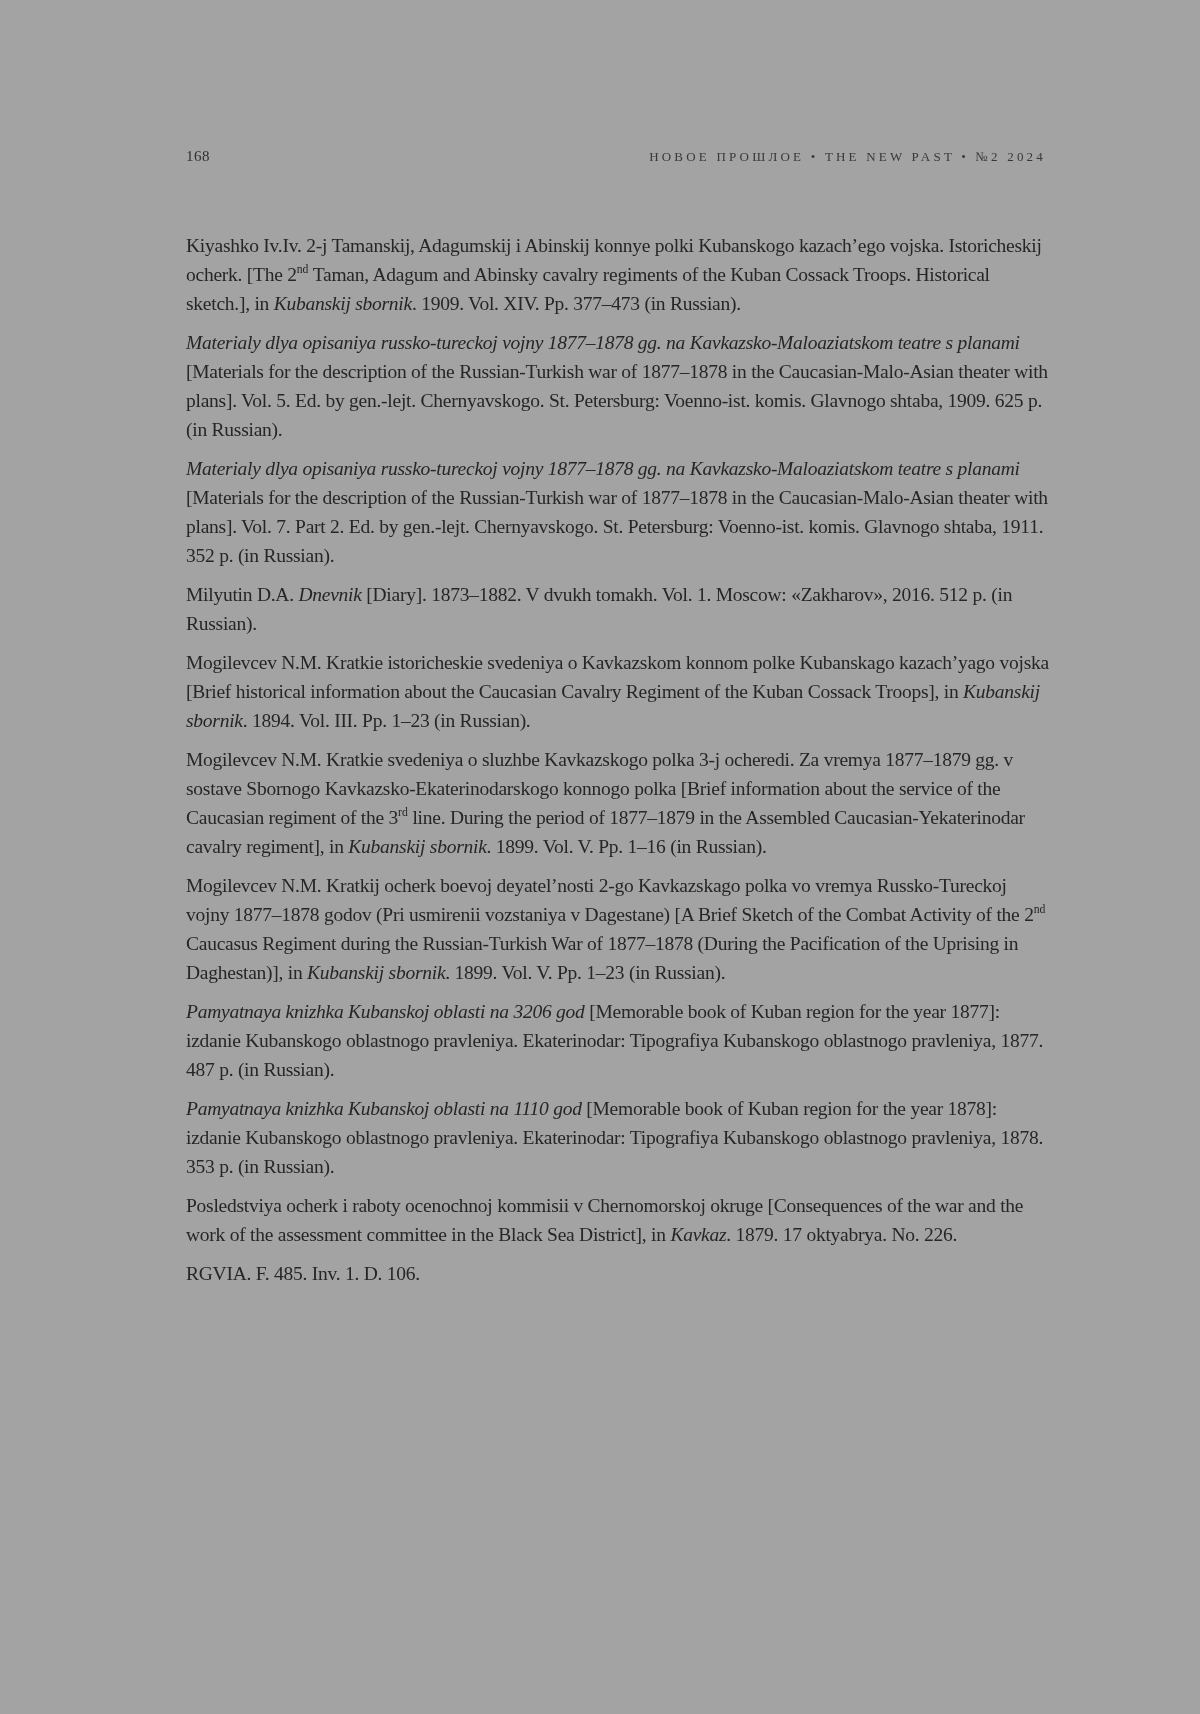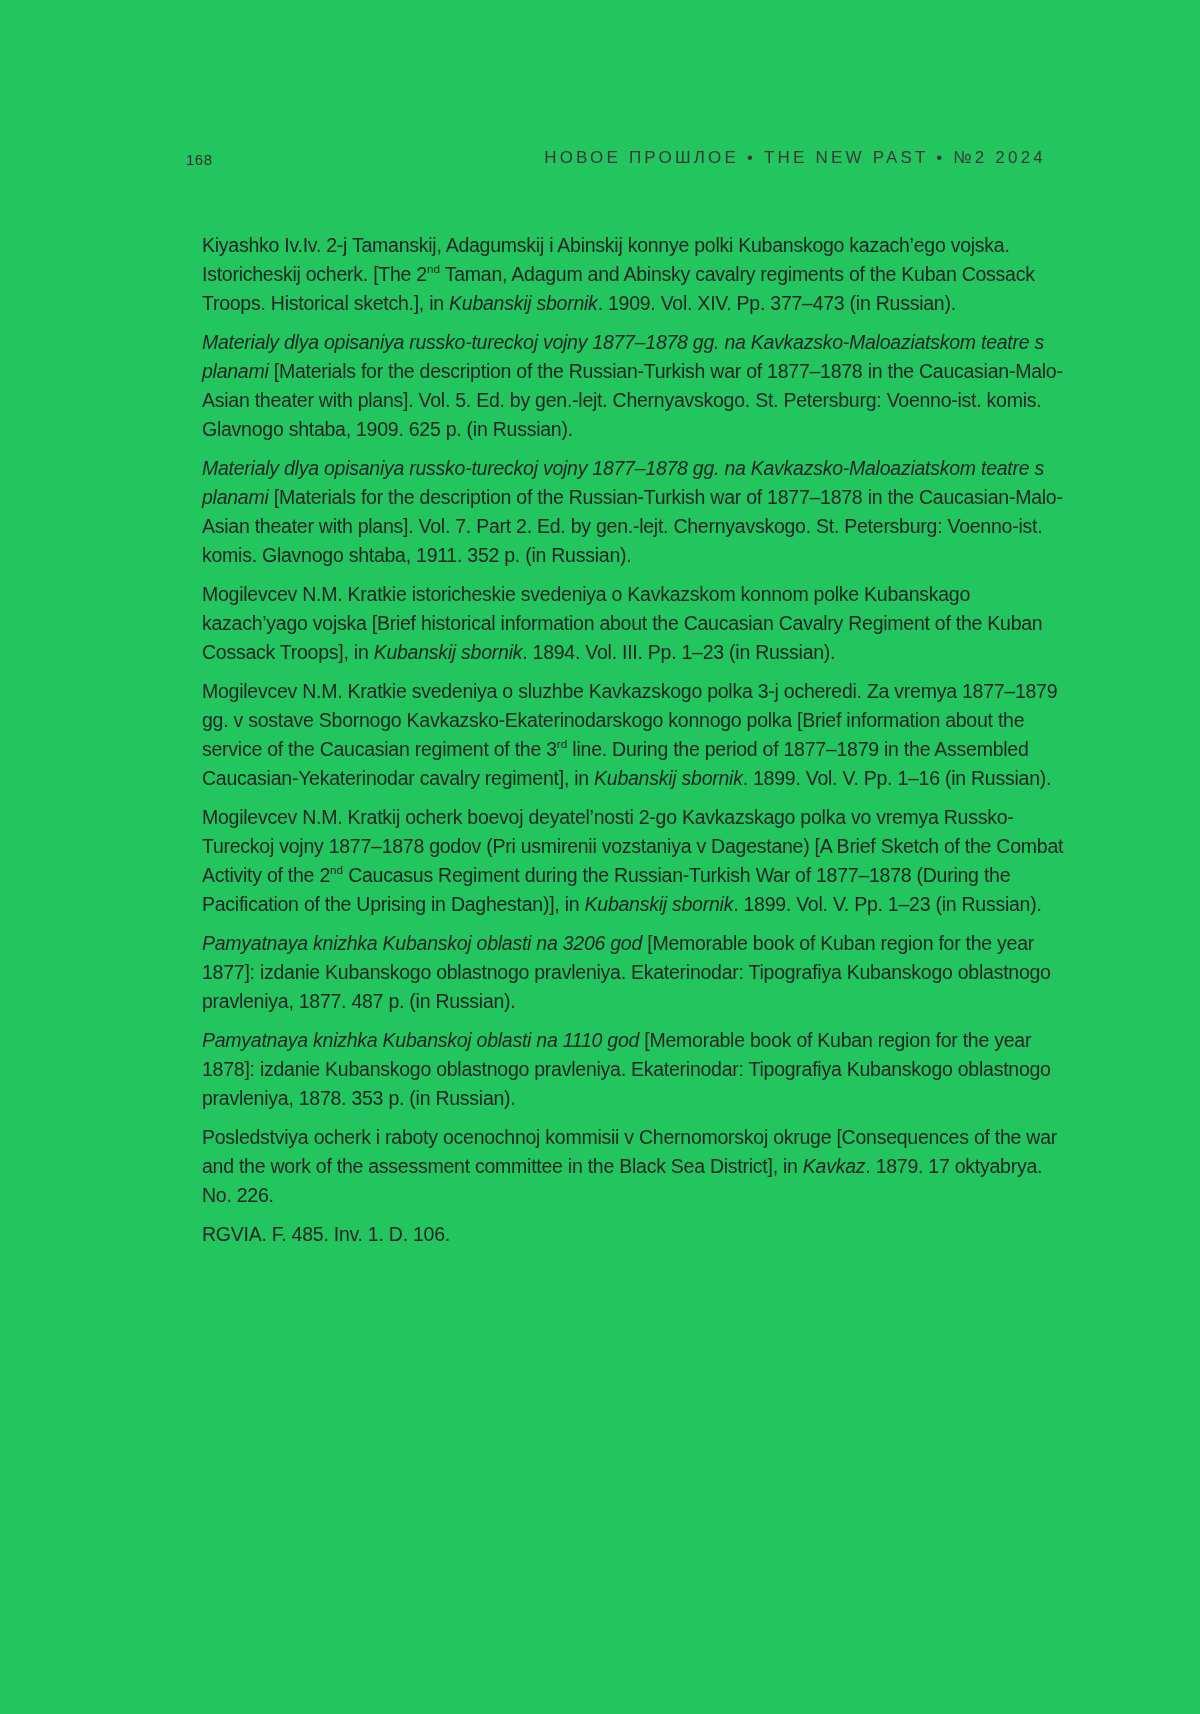--- a/index.html
+++ b/index.html
@@ -4,51 +4,50 @@
 <style>
   html, body {
     margin: 0;
     padding: 0;
     background: #ffffff;
   }
   .page {
     position: relative;
     width: 1200px;
     height: 1714px;
-    background: #22c55e;
-    font-family: Liberation Sans, sans-serif;
+    background: #a3a3a3;
+    font-family: Liberation Serif, serif;
     color: #262626;
     overflow: hidden;
   }
   .header-row {
     position: absolute;
     left: 186px;
     top: 148px;
     width: 860px;
     display: flex;
     justify-content: space-between;
     align-items: flex-end;
   }
   .page-number {
     font-size: 15px;
     color: #2f2f2f;
     letter-spacing: 0.5px;
   }
   .running-title {
-    font-size: 17px;
+    font-size: 13px;
     color: #383838;
     letter-spacing: 3.2px;
     white-space: nowrap;
   }
   .references {
     position: absolute;
     left: 186px;
     top: 231px;
     width: 866px;
-    margin-left: 16px;
   }
   p.ref {
     margin: 0 0 10px 0;
     font-size: 19.5px;
     line-height: 29px;
     letter-spacing: -0.25px;
     color: #262626;
     text-align: left;
   }
   p.ref .it {
@@ -69,20 +68,21 @@
 <div class="page">
   <div class="header-row">
     <span class="page-number">168</span>
     <span class="running-title">НОВОЕ ПРОШЛОЕ • THE NEW PAST • №2 2024</span>
   </div>
 
   <div class="references">
       <p class="ref"><span>Kiyashko Iv.Iv. 2-j Tamanskij, Adagumskij i Abinskij konnye polki Kubanskogo kazach’ego vojska. Istoricheskij ocherk. [The 2</span><sup>nd</sup><span> Taman, Adagum and Abinsky cavalry regiments of the Kuban Cossack Troops. Historical sketch.], in </span><span class="it">Kubanskij sbornik</span><span>. 1909. Vol. XIV. Pp. 377–473 (in Russian).</span></p>
       <p class="ref"><span class="it">Materialy dlya opisaniya russko-tureckoj vojny 1877–1878 gg. na Kavkazsko-Maloaziatskom teatre s planami</span><span> [Materials for the description of the Russian-Turkish war of 1877–1878 in the Caucasian-Malo-Asian theater with plans]. Vol. 5. Ed. by gen.-lejt. Chernyavskogo. St. Petersburg: Voenno-ist. komis. Glavnogo shtaba, 1909. 625 p. (in Russian).</span></p>
       <p class="ref"><span class="it">Materialy dlya opisaniya russko-tureckoj vojny 1877–1878 gg. na Kavkazsko-Maloaziatskom teatre s planami</span><span> [Materials for the description of the Russian-Turkish war of 1877–1878 in the Caucasian-Malo-Asian theater with plans]. Vol. 7. Part 2. Ed. by gen.-lejt. Chernyavskogo. St. Petersburg: Voenno-ist. komis. Glavnogo shtaba, 1911. 352 p. (in Russian).</span></p>
+      <p class="ref"><span>Milyutin D.A. </span><span class="it">Dnevnik</span><span> [Diary]. 1873–1882. V dvukh tomakh. Vol. 1. Moscow: «Zakharov», 2016. 512 p. (in Russian).</span></p>
       <p class="ref"><span>Mogilevcev N.M. Kratkie istoricheskie svedeniya o Kavkazskom konnom polke Kubanskago kazach’yago vojska [Brief historical information about the Caucasian Cavalry Regiment of the Kuban Cossack Troops], in </span><span class="it">Kubanskij sbornik</span><span>. 1894. Vol. III. Pp. 1–23 (in Russian).</span></p>
       <p class="ref"><span>Mogilevcev N.M. Kratkie svedeniya o sluzhbe Kavkazskogo polka 3-j ocheredi. Za vremya 1877–1879 gg. v sostave Sbornogo Kavkazsko-Ekaterinodarskogo konnogo polka [Brief information about the service of the Caucasian regiment of the 3</span><sup>rd</sup><span> line. During the period of 1877–1879 in the Assembled Caucasian-Yekaterinodar cavalry regiment], in </span><span class="it">Kubanskij sbornik</span><span>. 1899. Vol. V. Pp. 1–16 (in Russian).</span></p>
       <p class="ref"><span>Mogilevcev N.M. Kratkij ocherk boevoj deyatel’nosti 2-go Kavkazskago polka vo vremya Russko-Tureckoj vojny 1877–1878 godov (Pri usmirenii vozstaniya v Dagestane) [A Brief Sketch of the Combat Activity of the 2</span><sup>nd</sup><span> Caucasus Regiment during the Russian-Turkish War of 1877–1878 (During the Pacification of the Uprising in Daghestan)], in </span><span class="it">Kubanskij sbornik</span><span>. 1899. Vol. V. Pp. 1–23 (in Russian).</span></p>
       <p class="ref"><span class="it">Pamyatnaya knizhka Kubanskoj oblasti na 3206 god</span><span> [Memorable book of Kuban region for the year 1877]: izdanie Kubanskogo oblastnogo pravleniya. Ekaterinodar: Tipografiya Kubanskogo oblastnogo pravleniya, 1877. 487 p. (in Russian).</span></p>
       <p class="ref"><span class="it">Pamyatnaya knizhka Kubanskoj oblasti na 1110 god</span><span> [Memorable book of Kuban region for the year 1878]: izdanie Kubanskogo oblastnogo pravleniya. Ekaterinodar: Tipografiya Kubanskogo oblastnogo pravleniya, 1878. 353 p. (in Russian).</span></p>
       <p class="ref"><span>Posledstviya ocherk i raboty ocenochnoj kommisii v Chernomorskoj okruge [Consequences of the war and the work of the assessment committee in the Black Sea District], in </span><span class="it">Kavkaz</span><span>. 1879. 17 oktyabrya. No. 226.</span></p>
       <p class="ref"><span>RGVIA. F. 485. Inv. 1. D. 106.</span></p>
     </div>
 </div>
 

